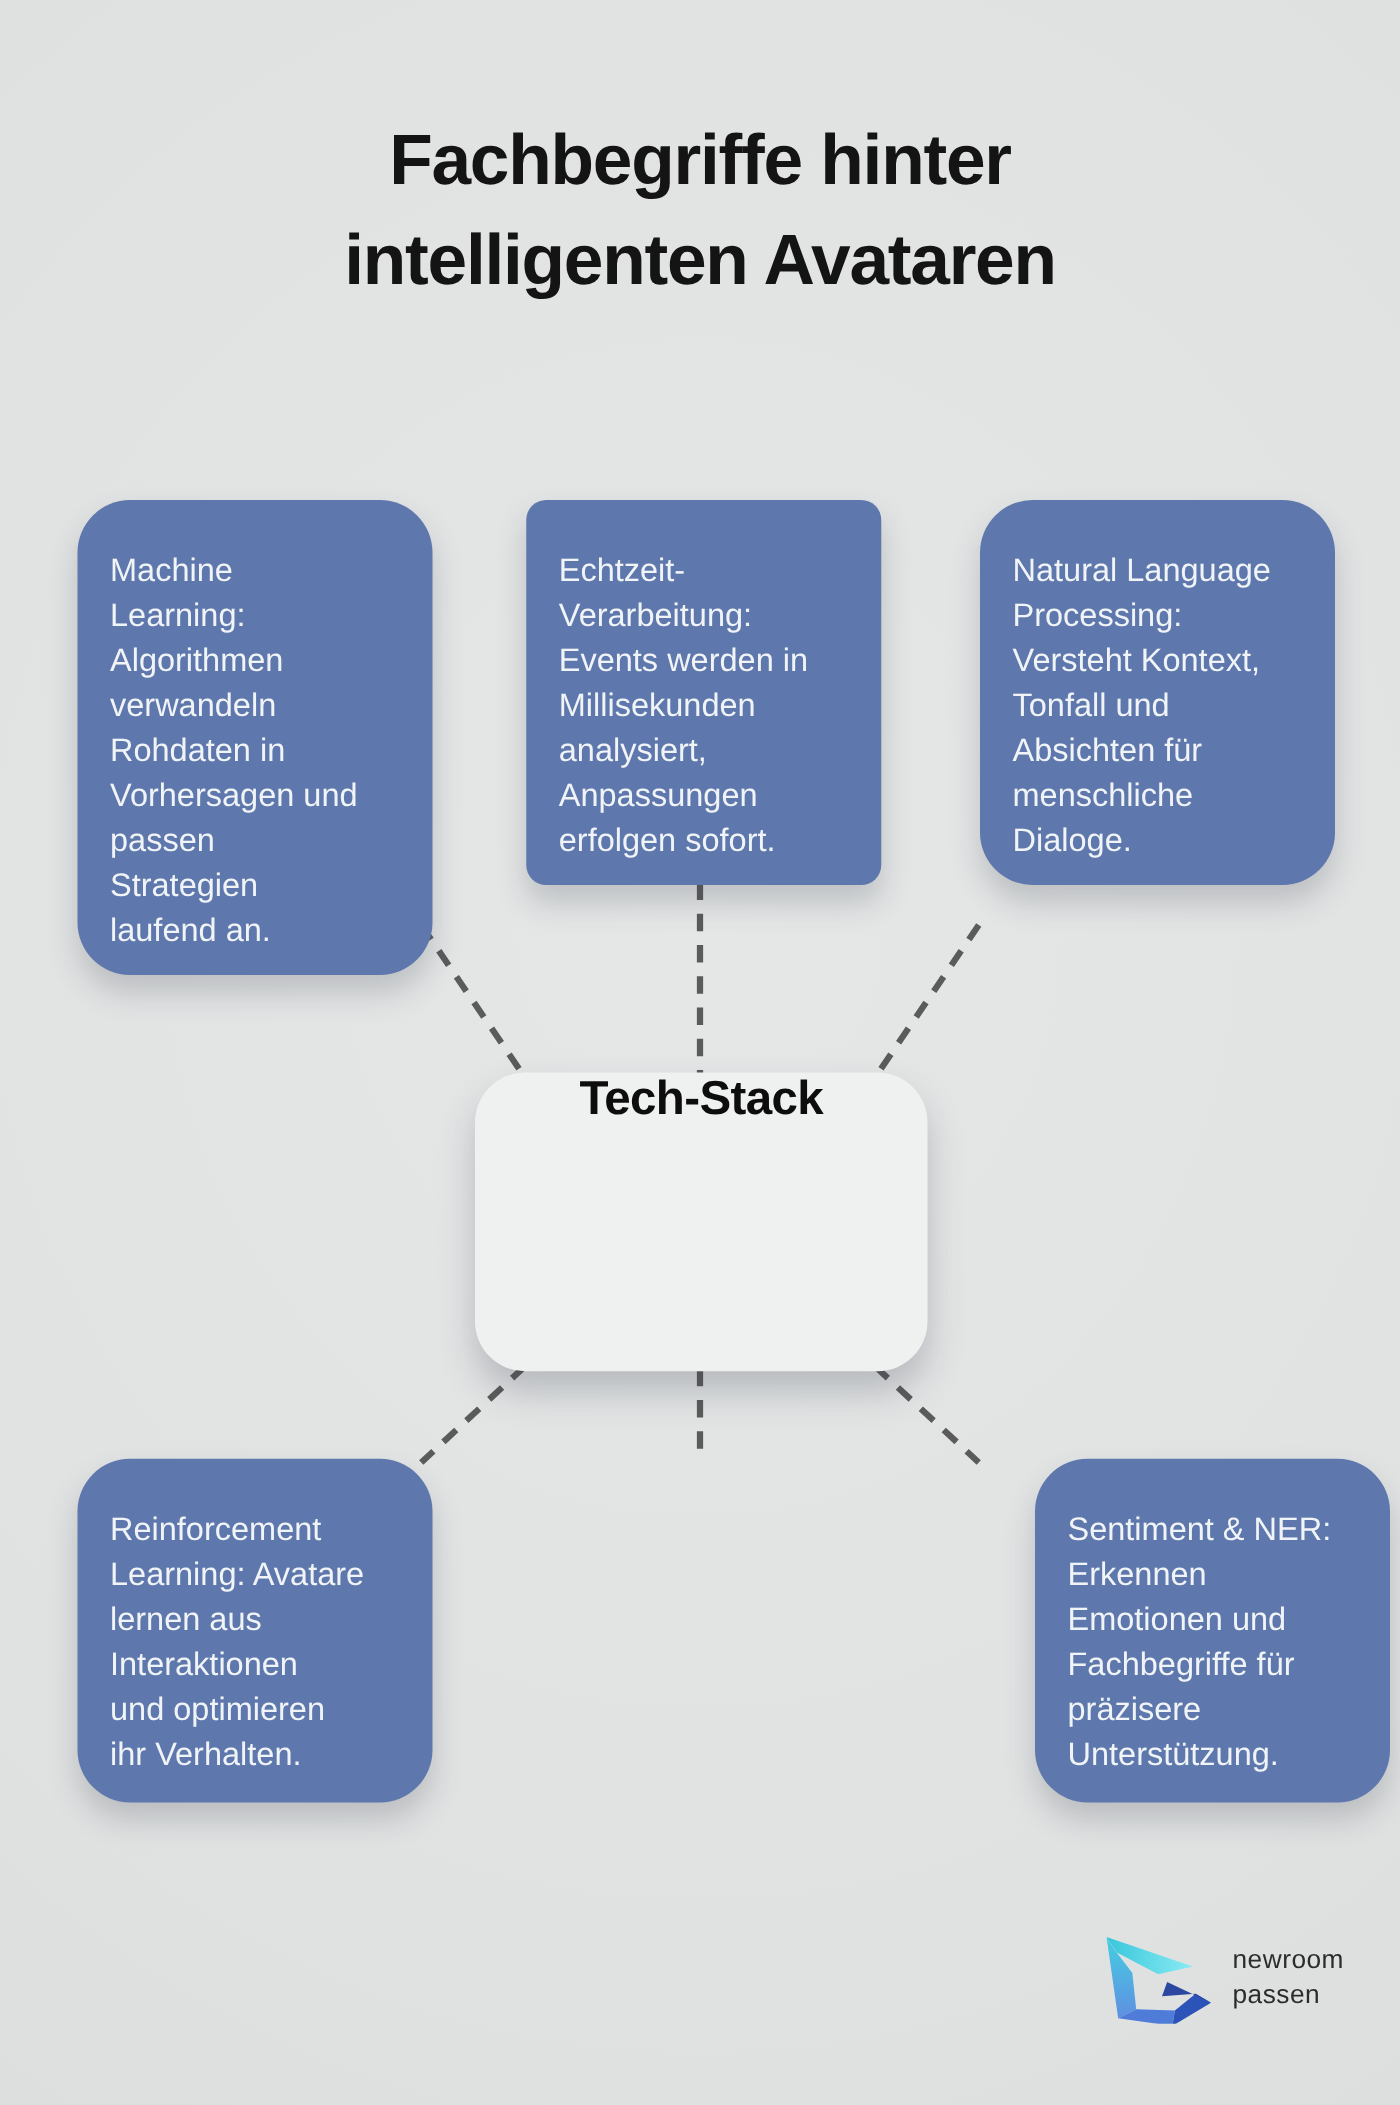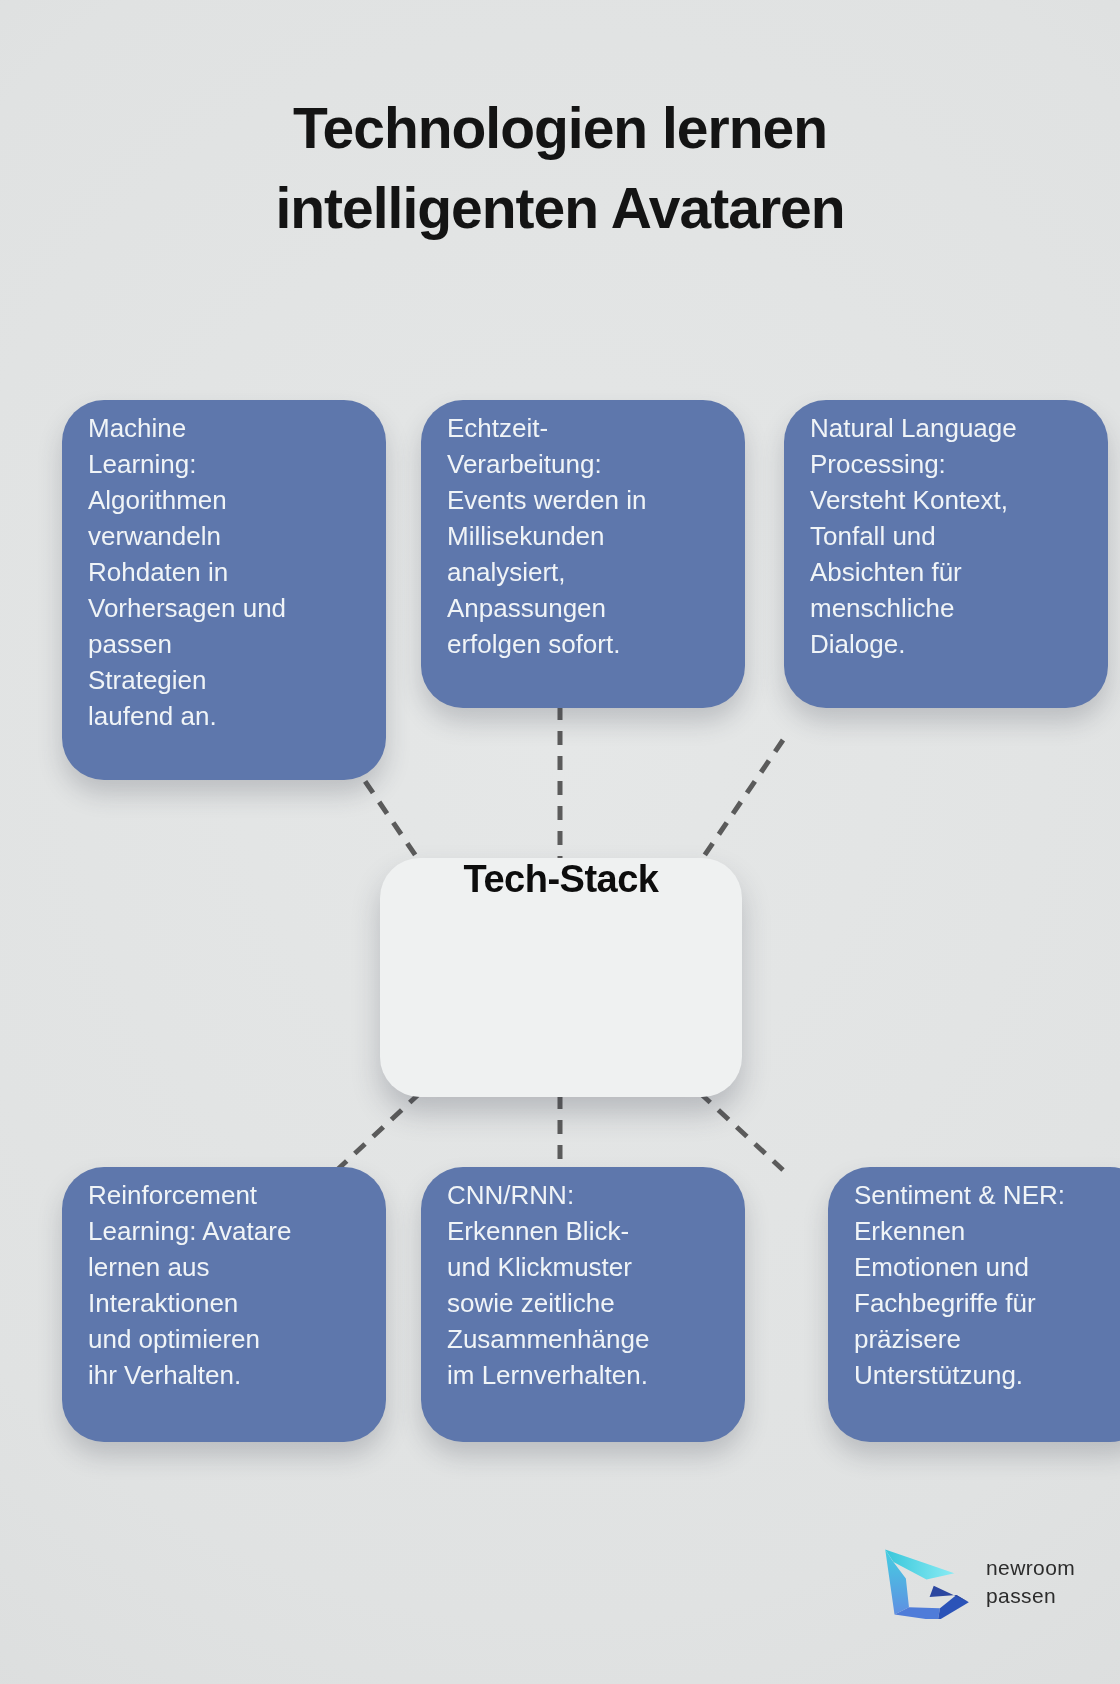--- a/index.html
+++ b/index.html
@@ -17,35 +17,35 @@
     text-align:center;
     font-size:57px;line-height:80px;
     font-weight:700;letter-spacing:-1px;
     color:#141414;
     white-space:pre-line;
   }
   .connectors{position:absolute;left:0;top:0;z-index:1;}
   .connectors line{stroke:#5b5b5b;stroke-width:5;stroke-dasharray:14 11;fill:none;}
   .node{
     position:absolute;z-index:2;
-    width:324px;
+    width:284px;
     box-sizing:border-box;
-    padding:10px 26px;
+    padding:38px 26px;
     background:#5e77ac;
     border-radius:42px;
     box-shadow:0 14px 24px rgba(55,60,75,0.22);
   }
   .node p{
     margin:0;
     font-size:26px;line-height:36px;
     color:#f0f4f7;
     white-space:pre-line;
   }
   .n1{left:62px;top:400px;height:380px;}
-  .n2{left:421px;top:400px;height:308px;}
+  .n2{left:421px;top:400px;height:308px;border-radius:16px;}
   .n3{left:784px;top:400px;height:308px;}
   .n4{left:62px;top:1167px;height:275px;}
   .n5{left:421px;top:1167px;height:275px;}
   .n6{left:784px;top:1167px;height:275px;margin-left:44px;}
   .center-node{
     position:absolute;z-index:3;
     left:380px;top:858px;
     width:362px;height:239px;
     background:#eff1f1;
     border-radius:40px;
@@ -66,21 +66,21 @@
     font-size:21px;line-height:28px;
     color:#2c2c2c;letter-spacing:0.4px;
   }
   .logo-text div{white-space:nowrap;}
 </style>
 </head>
 <body>
 
 <div class="canvas">
 
-  <h1 class="title">Technologien lernen
+  <h1 class="title">Fachbegriffe hinter
 intelligenten Avataren</h1>
 
   <svg class="connectors" width="1120" height="1684" viewBox="0 0 1120 1684">
     <line x1="337" y1="740" x2="420" y2="862"></line>
     <line x1="560" y1="706" x2="560" y2="860"></line>
     <line x1="783" y1="740" x2="700" y2="862"></line>
     <line x1="420" y1="1093" x2="337" y2="1170"></line>
     <line x1="560" y1="1095" x2="560" y2="1168"></line>
     <line x1="700" y1="1093" x2="783" y2="1170"></line>
   </svg>
@@ -123,28 +123,20 @@
 
   <div class="node n4">
     <p>Reinforcement
 Learning: Avatare
 lernen aus
 Interaktionen
 und optimieren
 ihr Verhalten.</p>
   </div>
 
-  <div class="node n5">
-    <p>CNN/RNN:
-Erkennen Blick-
-und Klickmuster
-sowie zeitliche
-Zusammenhänge
-im Lernverhalten.</p>
-  </div>
 
   <div class="node n6">
     <p>Sentiment &amp; NER:
 Erkennen
 Emotionen und
 Fachbegriffe für
 präzisere
 Unterstützung.</p>
   </div>
 

